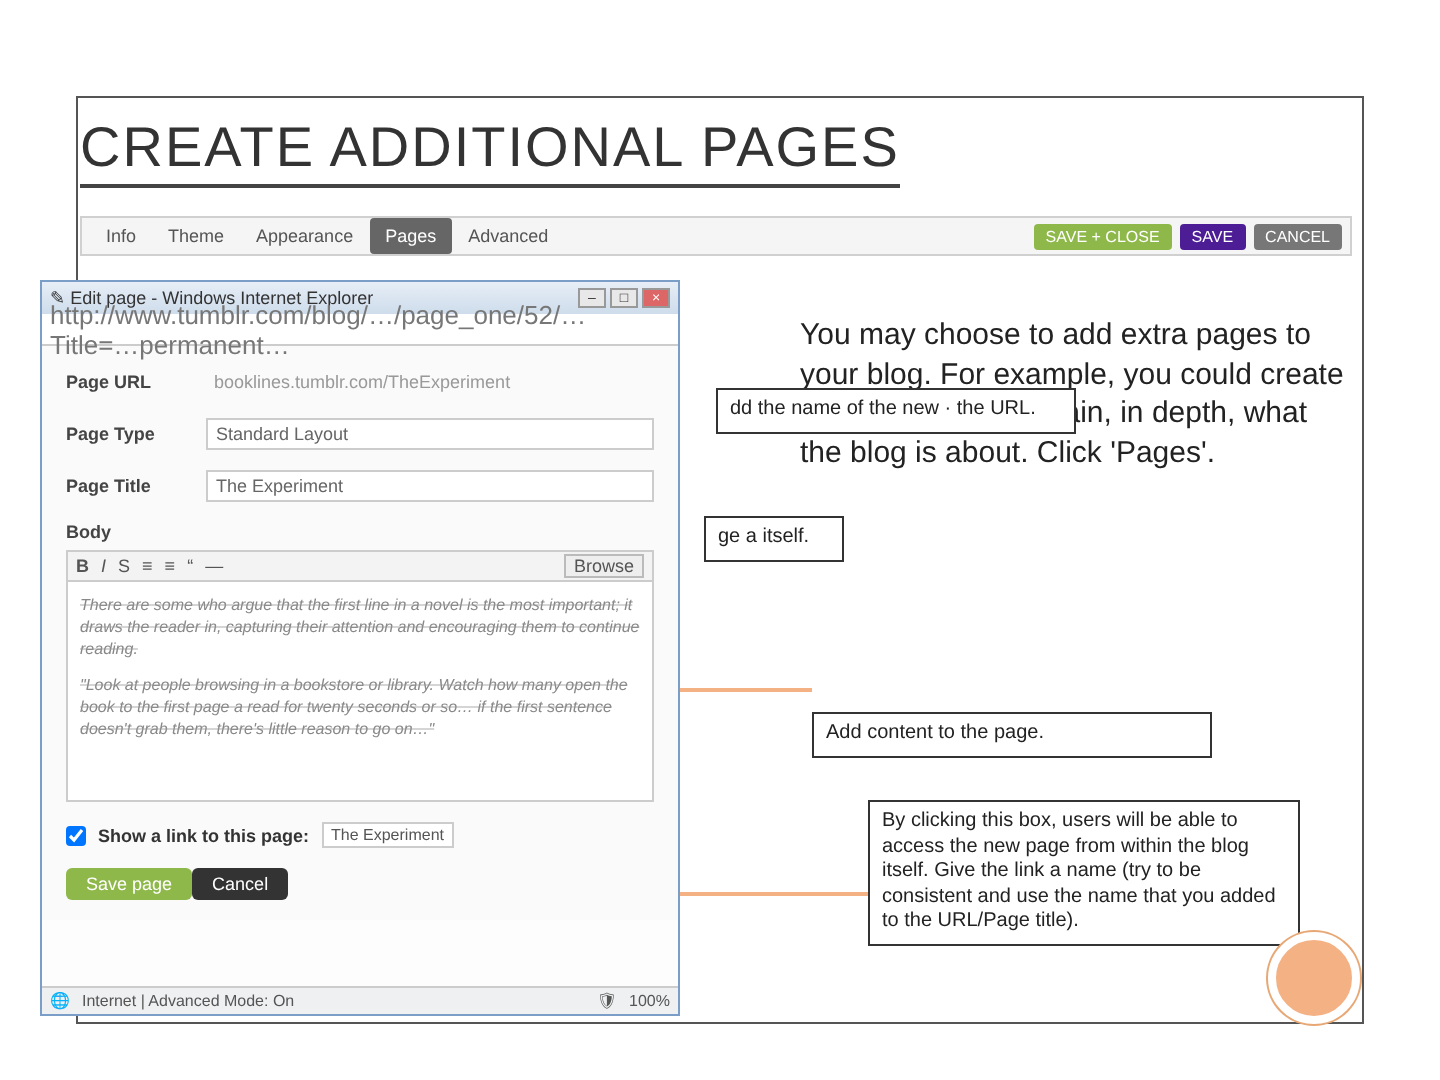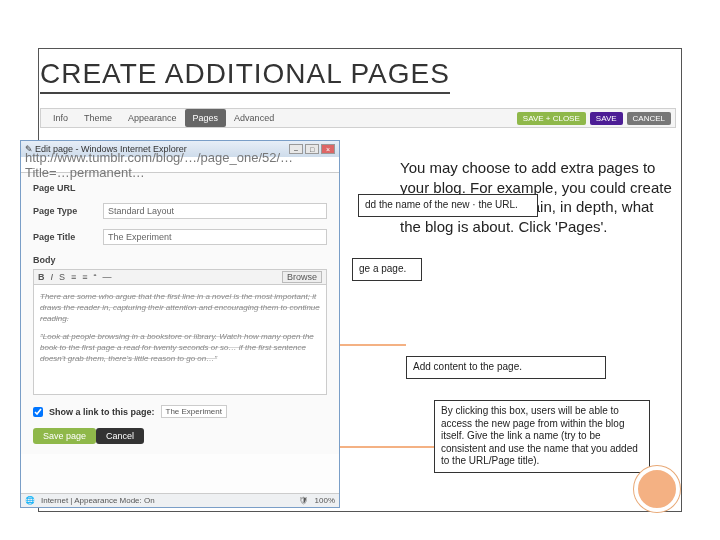--- a/index.html
+++ b/index.html
@@ -204,20 +204,21 @@
       <span>□</span>
       <span class="close">×</span>
     </div>
   </div>
   <div class="addr">
     <span>http://www.tumblr.com/blog/…/page_one/52/…Title=…permanent…</span>
   </div>
   <div class="content">
     <div class="formrow">
       <div class="lbl">Page URL</div>
+      <div class="val url">booklines.tumblr.com/TheExperiment</div>
     </div>
     <div class="formrow">
       <div class="lbl">Page Type</div>
       <div class="val">Standard Layout</div>
     </div>
     <div class="formrow">
       <div class="lbl">Page Title</div>
       <div class="val">The Experiment</div>
     </div>
     <div class="bodylabel">Body</div>
@@ -240,29 +241,29 @@
       <b>Show a link to this page:</b>
       <span class="linkfield">The Experiment</span>
     </div>
     <div class="pagebtns">
       <div class="savep">Save page</div>
       <div class="cancelp">Cancel</div>
     </div>
   </div>
   <div class="statusbar">
     <span>🌐</span>
-    <span>Internet | Appearance Mode: On</span>
+    <span>Internet | Advanced Mode: On</span>
     <span style="margin-left:auto">🛡</span>
     <span>100%</span>
   </div>
 </div>
 
 <div class="maintext">You may choose to add extra pages to your blog. For example, you could create a page that will explain, in depth, what the blog is about. Click 'Pages'.</div>
 
 <div class="annot a1">dd the name of the new · the URL.</div>
-<div class="annot a2">ge a page.</div>
+<div class="annot a2">ge a itself.</div>
 <div class="annot a3">Add content to the page.</div>
 <div class="annot a4">By clicking this box, users will be able to access the new page from within the blog itself. Give the link a name (try to be consistent and use the name that you added to the URL/Page title).</div>
 
 <div class="line" style="left:340px; top:344px; width:66px; height:2px;"></div>
 <div class="line" style="left:340px; top:446px; width:94px; height:2px;"></div>
 
 <div class="circ"></div>
 
 </body></html>

